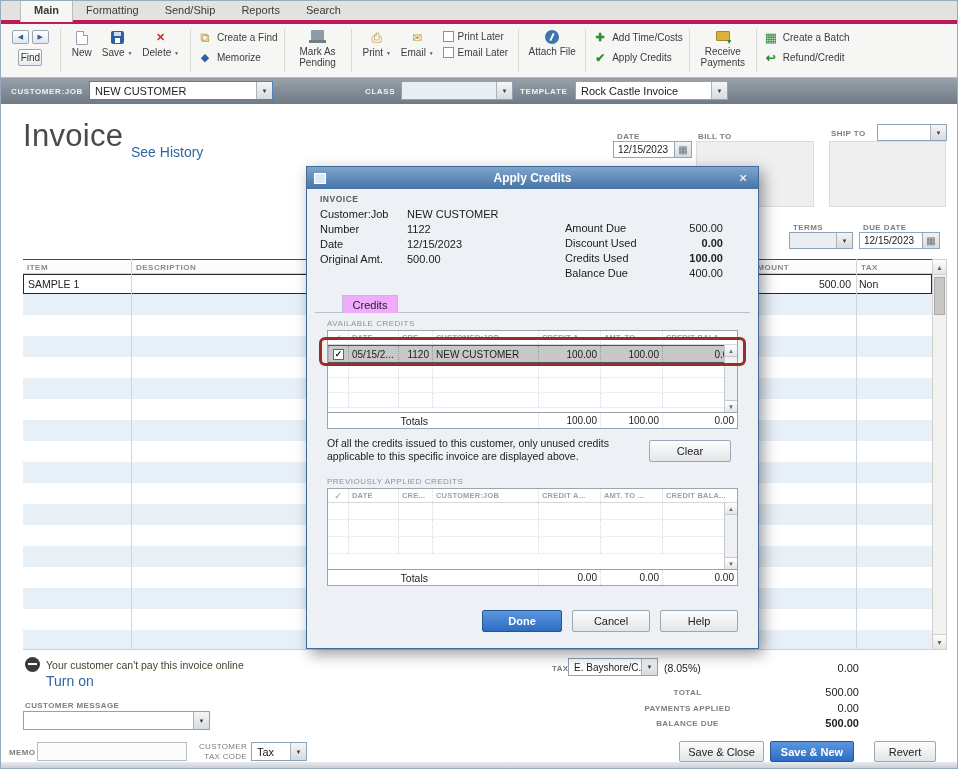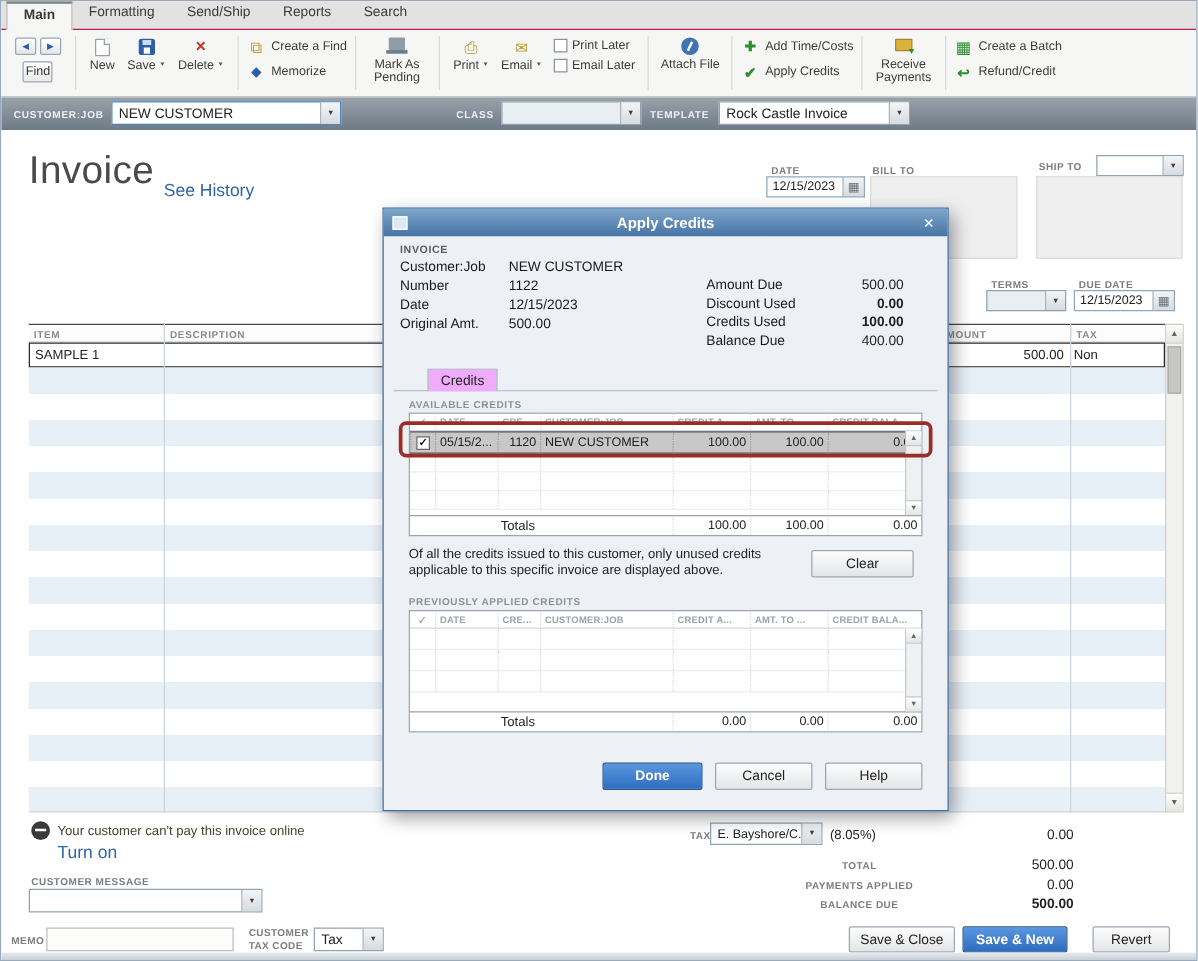--- a/index.html
+++ b/index.html
@@ -1,20 +1,20 @@
 <!DOCTYPE html>
 <html><head>
 <meta charset="utf-8">
 <style>
   *{box-sizing:border-box;margin:0;padding:0}
   body{background:#cfd8e0;font-family:"Liberation Sans",sans-serif}
   button{font-family:inherit;cursor:pointer}
   .win{position:relative;width:958px;height:769px;background:#fff;border:1px solid #98aabb;overflow:hidden;font-size:11px;color:#222}
   
-  .tabbar{position:absolute;left:0;top:0;width:100%;height:23px;background:#e2e3e0;border-bottom:1px solid #be185d;display:flex;align-items:flex-start;padding-left:4px}
+  .tabbar{position:absolute;left:0;top:0;width:100%;height:23px;background:#e2e3e0;border-bottom:4px solid #be185d;display:flex;align-items:center;padding-left:19px}
   .tab{height:20px;line-height:19px;padding:0 13px;font-size:11px;color:#3a3a3a}
   .tab.active{background:#f6f6f4;border:1px solid #b9bcb7;border-bottom:none;border-top:2px solid #7b7d79;font-weight:bold;height:23px}
   
   .toolbar{position:absolute;left:0;top:23px;width:100%;height:54px;background:#f6f6f4;border-bottom:1px solid #b7b9b4;display:flex;align-items:stretch;padding:2px 2px}
   .tgroup{display:flex;align-items:flex-start;padding:1px 4px}
   .tsep{width:1px;background:#d9d9d5;margin:3px 2px}
   .tbtn{display:flex;flex-direction:column;align-items:center;gap:2px;padding:3px 5px;font-size:10px;color:#3c3c3c;text-align:center}
   .tcol{display:flex;flex-direction:column;justify-content:flex-start;gap:3px;padding:3px 2px}
   .trow{display:flex;align-items:center;gap:4px;font-size:10px;color:#3c3c3c;padding:1px 2px}
   .wrapl{width:52px;line-height:1.1}
@@ -85,32 +85,32 @@
   .nopay{width:15px;height:15px;border-radius:50%;background:#3a3a3a;position:relative}
   .nopay::after{content:"";position:absolute;left:3px;top:6px;width:9px;height:2px;background:#fff}
   .notice{font-size:10.5px;color:#44442f}
   .sumrow{position:absolute;left:615px;width:243px;display:flex;align-items:center}
   .sumlabel{width:143px;text-align:center;font-size:8px;color:#7d7d7d;font-weight:bold;letter-spacing:.4px}
   .sumval{flex:1;text-align:right;font-size:11px}
   .bold{font-weight:bold}
   .btn{background:linear-gradient(#fdfdfd,#e3e5e8);border:1px solid #9aa7b5;border-radius:2px;color:#222;font-size:11px}
   .btn-blue{background:linear-gradient(#5b97e0,#2d6cc0);border:1px solid #25578f;border-radius:2px;color:#fff;font-weight:bold;font-size:11px}
   .memoin{background:#fcfcfb;border:1px solid #b9bec4;font-size:11px;padding:0 4px;font-family:inherit}
-  .lab2{font-size:8px;color:#7d7d7d;font-weight:bold;letter-spacing:.3px;line-height:1.25}
+  .lab2{font-size:8px;color:#7d7d7d;font-weight:normal;letter-spacing:.3px;text-align:right;line-height:1.25}
   
   .dialog{position:absolute;left:305px;top:165px;width:453px;height:483px;background:#edf1f5;border:1px solid #3f6b9d;box-shadow:4px 5px 14px rgba(0,0,0,.4);z-index:20}
   .dtitle{position:relative;height:22px;background:linear-gradient(#7fa5cb,#4674a6);display:flex;align-items:center;padding:0 7px}
   .dtext{position:absolute;left:0;right:0;text-align:center;color:#fff;font-weight:bold;font-size:12px}
   .dicon{width:12px;height:11px;background:#dce8f4;border:1px solid #fff;z-index:1}
   .dclose{margin-left:auto;z-index:1;color:#fff;font-size:11px;width:16px;text-align:center;cursor:pointer}
   .dclose::before{content:"✕"}
   .dl{position:absolute;font-size:11px;color:#1a1a1a;white-space:nowrap}
   .dval-r{position:absolute;width:76px;text-align:right;font-size:11px;white-space:nowrap}
   .invlab{position:absolute;font-size:8.5px;font-weight:bold;color:#5b5b5b;letter-spacing:.5px}
-  .seclab{position:absolute;font-size:8px;font-weight:bold;color:#8a929a;letter-spacing:.5px}
+  .seclab{position:absolute;font-size:8px;font-weight:normal;color:#8a929a;letter-spacing:.5px}
   .tabline{position:absolute;left:8px;right:8px;top:145px;border-top:1px solid #b8c2cc}
   .dtab{position:absolute;left:35px;top:128px;width:56px;height:18px;background:#f0abfc;border:1px solid #b8c2cc;border-bottom:none;z-index:2;display:flex;align-items:center;justify-content:center;font-size:11px}
   .ctable{position:absolute;background:#fff;border:1px solid #9aa5ae;display:flex;flex-direction:column}
   .crow{display:flex;align-items:center;border-bottom:1px solid #eceef1}
   .chead{height:14px;border-bottom:1px solid #d5d9dd}
   .cc{height:100%;display:flex;align-items:center;padding:0 3px;border-left:1px dotted #d8dce0;overflow:hidden;white-space:nowrap;font-size:10px}
   .cc:first-child{border-left:none}
   .cc0{width:20px;flex:none;justify-content:center}.cc1{width:50px;flex:none}.cc2{width:34px;flex:none}.cc3{width:106px;flex:none}.cc4{width:62px;flex:none}.cc5{width:62px;flex:none}.cc6{flex:1}
   .cc.num{justify-content:flex-end}
   .hc{font-size:7.5px;color:#9aa2aa;font-weight:bold;letter-spacing:.2px}

